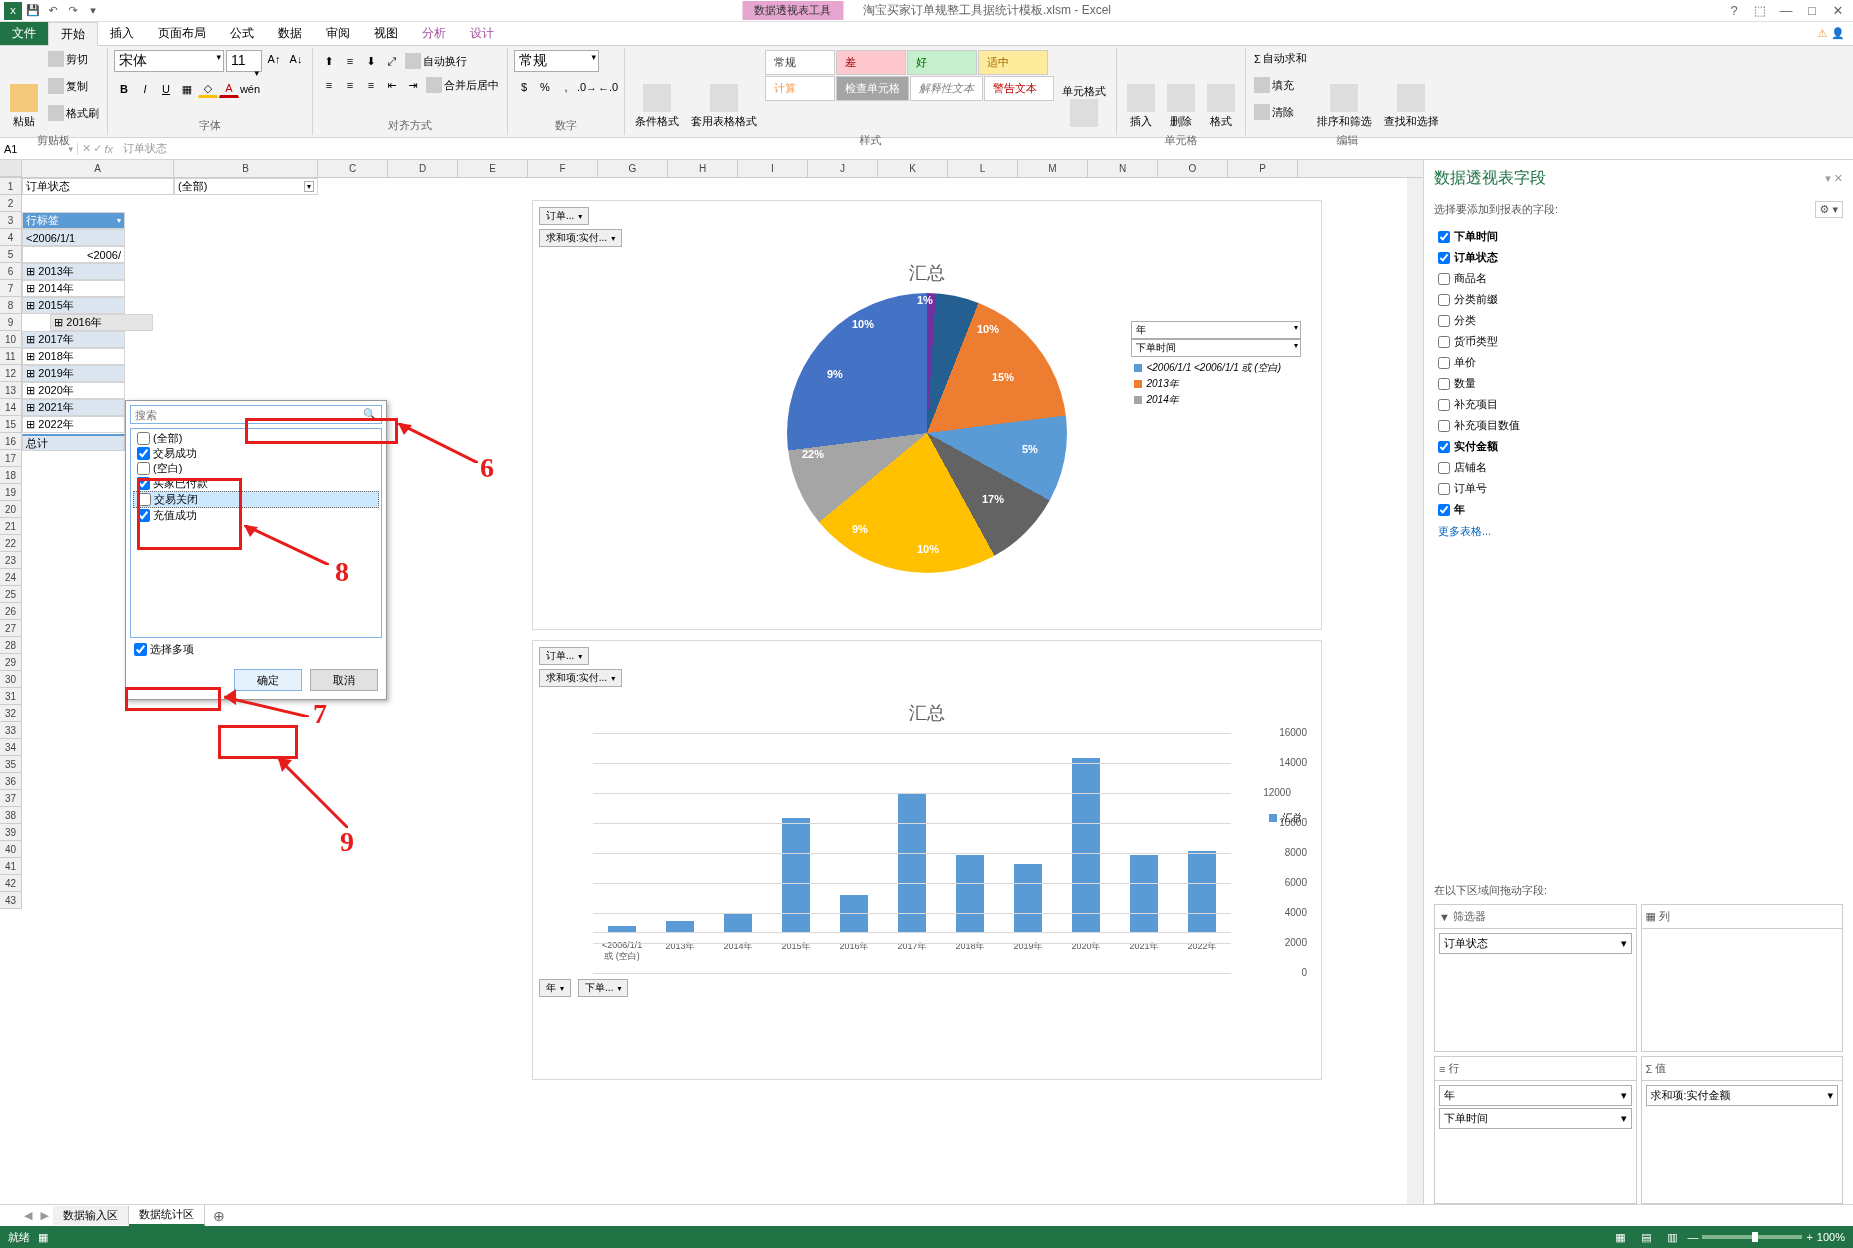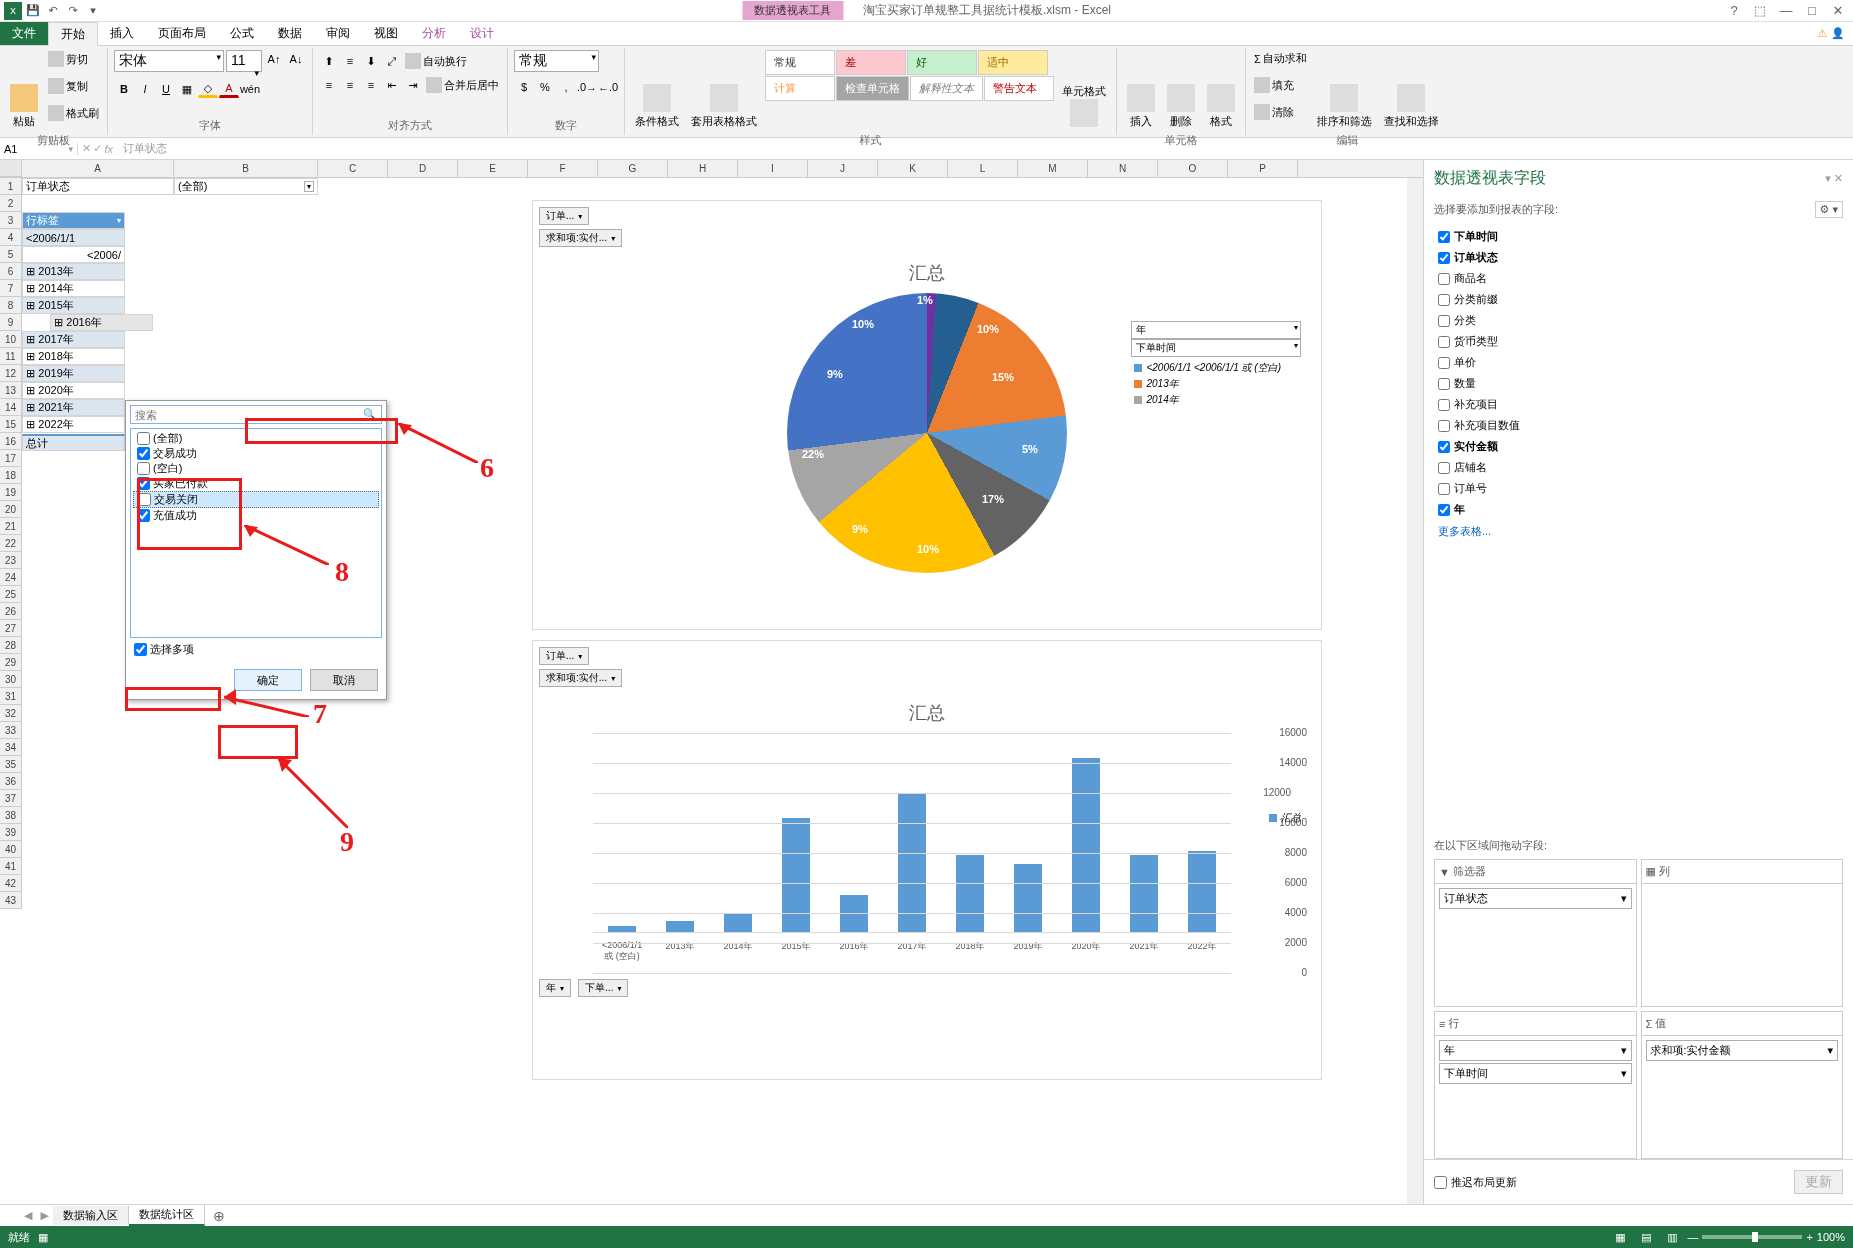--- a/index.html
+++ b/index.html
@@ -775,27 +775,20 @@
             <span>值</span>
           </div>
         <div class="fp-area-body">
             <div class="fp-drop-item">
               <span>求和项:实付金额</span>
               <span>▾</span>
             </div>
           </div>
       </div>
     </div>
-    <div class="fp-bottom">
-      <label style="display:flex;align-items:center;gap:4px;font-size:11px;">
-          <input type="checkbox" style="">
-          <span>推迟布局更新</span>
-        </label>
-      <button style="padding:2px 10px;border:1px solid #ccc;background:#f0f0f0;color:#aaa;">更新</button>
-    </div>
   </div>
 </div>
 
 <div class="sheet-tabs">
   <span class="sheet-nav">◀</span>
   <span class="sheet-nav">▶</span>
   <div class="sheet-tab">数据输入区</div>
   <div class="sheet-tab active">数据统计区</div>
   <div class="sheet-add">⊕</div>
   <div style="flex:1"></div>

